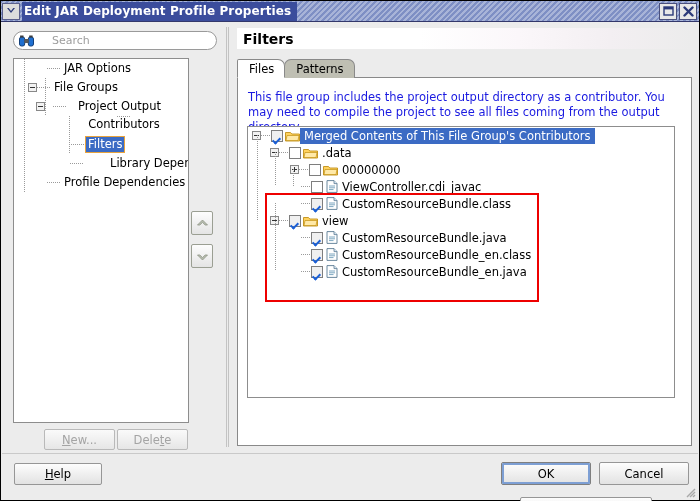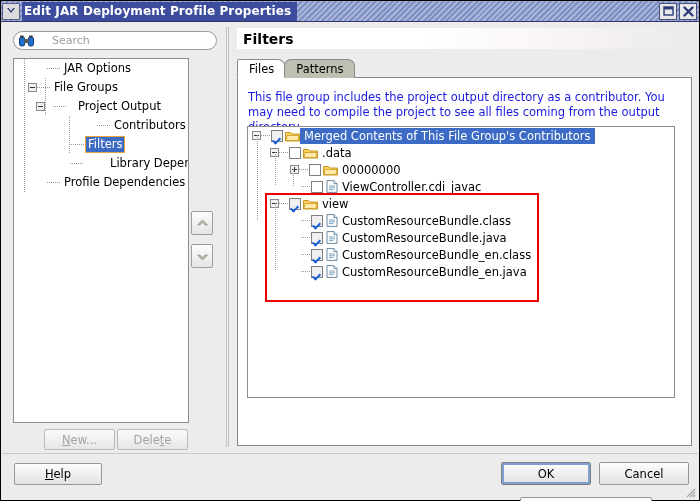--- a/index.html
+++ b/index.html
@@ -354,21 +354,21 @@
       <div class="tnode" style="padding-left: 14px; text-align: center;">
         <span class="expander"></span>
         <span class="dots"></span>
         <span class="lbl">File Groups</span>
       </div>
       <div class="tnode" style="padding-left: 22px; gap: 8px;">
         <span class="expander"></span>
         <span class="dots"></span>
         <span class="lbl">Project Output</span>
       </div>
-      <div class="tnode" style="padding-left: 72px;">
+      <div class="tnode" style="padding-left: 46px; flex-direction: column;">
         <span style="width: 11px; flex: 0 0 auto;"></span>
         <span class="dots"></span>
         <span class="lbl">Contributors</span>
       </div>
       <div class="tnode" style="padding-left: 46px;">
         <span style="width: 11px; flex: 0 0 auto;"></span>
         <span class="dots"></span>
         <span class="lbl sel">Filters</span>
       </div>
       <div class="tnode" style="padding-left: 22px; gap: 23px;">
@@ -459,41 +459,41 @@
           <span style="width: 11px; flex: 0 0 auto;"></span>
           <span class="dots" style="width: 10px;"></span>
           <span class="cbox"></span>
           <span class="doc"><svg width="12" height="13" viewBox="0 0 12 13">
               <path d="M1 0.6 L8 0.6 L11 3.6 L11 12.4 L1 12.4 Z" fill="#ffffff" stroke="#5a7a93" stroke-width="0.9"></path>
               <path d="M8 0.6 L8 3.6 L11 3.6" fill="#d4e6f2" stroke="#5a7a93" stroke-width="0.8"></path>
               <path d="M3 6 H9 M3 7.8 H9 M3 9.6 H7.5" stroke="#5a8fb0" stroke-width="0.8"></path>
             </svg></span>
           <span class="flbl">ViewController.cdi_javac</span>
         </div>
-        <div class="fnode" style="padding-left: 22px;">
-          <span class="expander"></span>
-          <span class="dots" style="width: 10px;"></span>
-          <span class="cbox checked"></span>
-          <span class="folder"><svg width="15" height="12" viewBox="0 0 15 12">
-              <path d="M0.5 2.5 L5.5 2.5 L6.8 4 L14.5 4 L14.5 11 L0.5 11 Z" fill="#ffd25e" stroke="#c29016" stroke-width="0.9"></path>
-              <path d="M2 5.5 L14 5.5 L13 10.5 L1 10.5 Z" fill="#ffe9a8" stroke="#c29016" stroke-width="0.7"></path>
-            </svg></span>
-          <span class="flbl">view</span>
-        </div>
         <div class="fnode" style="padding-left: 42px;">
           <span style="width: 11px; flex: 0 0 auto;"></span>
           <span class="dots" style="width: 10px;"></span>
           <span class="cbox checked"></span>
           <span class="doc"><svg width="12" height="13" viewBox="0 0 12 13">
               <path d="M1 0.6 L8 0.6 L11 3.6 L11 12.4 L1 12.4 Z" fill="#ffffff" stroke="#5a7a93" stroke-width="0.9"></path>
               <path d="M8 0.6 L8 3.6 L11 3.6" fill="#d4e6f2" stroke="#5a7a93" stroke-width="0.8"></path>
               <path d="M3 6 H9 M3 7.8 H9 M3 9.6 H7.5" stroke="#5a8fb0" stroke-width="0.8"></path>
             </svg></span>
           <span class="flbl">CustomResourceBundle.class</span>
         </div>
+        <div class="fnode" style="padding-left: 22px;">
+          <span class="expander"></span>
+          <span class="dots" style="width: 10px;"></span>
+          <span class="cbox checked"></span>
+          <span class="folder"><svg width="15" height="12" viewBox="0 0 15 12">
+              <path d="M0.5 2.5 L5.5 2.5 L6.8 4 L14.5 4 L14.5 11 L0.5 11 Z" fill="#ffd25e" stroke="#c29016" stroke-width="0.9"></path>
+              <path d="M2 5.5 L14 5.5 L13 10.5 L1 10.5 Z" fill="#ffe9a8" stroke="#c29016" stroke-width="0.7"></path>
+            </svg></span>
+          <span class="flbl">view</span>
+        </div>
         <div class="fnode" style="padding-left: 42px;">
           <span style="width: 11px; flex: 0 0 auto;"></span>
           <span class="dots" style="width: 10px;"></span>
           <span class="cbox checked"></span>
           <span class="doc"><svg width="12" height="13" viewBox="0 0 12 13">
               <path d="M1 0.6 L8 0.6 L11 3.6 L11 12.4 L1 12.4 Z" fill="#ffffff" stroke="#5a7a93" stroke-width="0.9"></path>
               <path d="M8 0.6 L8 3.6 L11 3.6" fill="#d4e6f2" stroke="#5a7a93" stroke-width="0.8"></path>
               <path d="M3 6 H9 M3 7.8 H9 M3 9.6 H7.5" stroke="#5a8fb0" stroke-width="0.8"></path>
             </svg></span>
           <span class="flbl">CustomResourceBundle.java</span>

